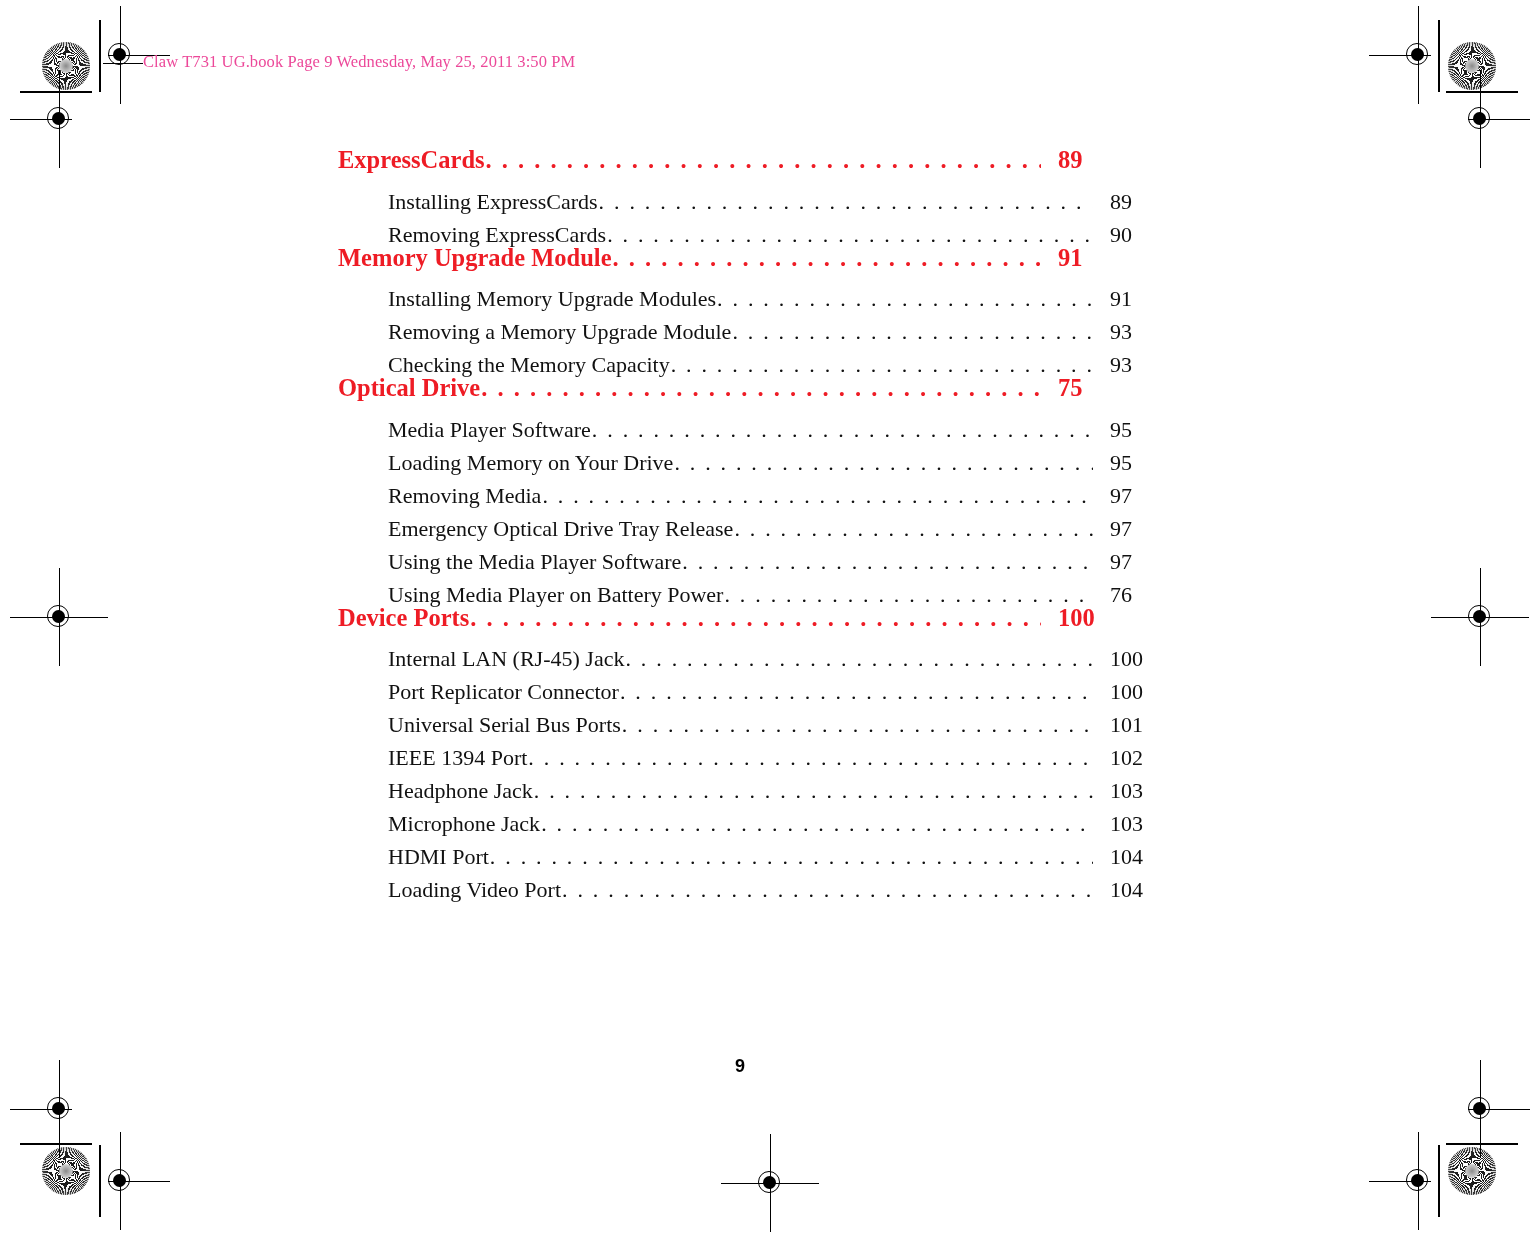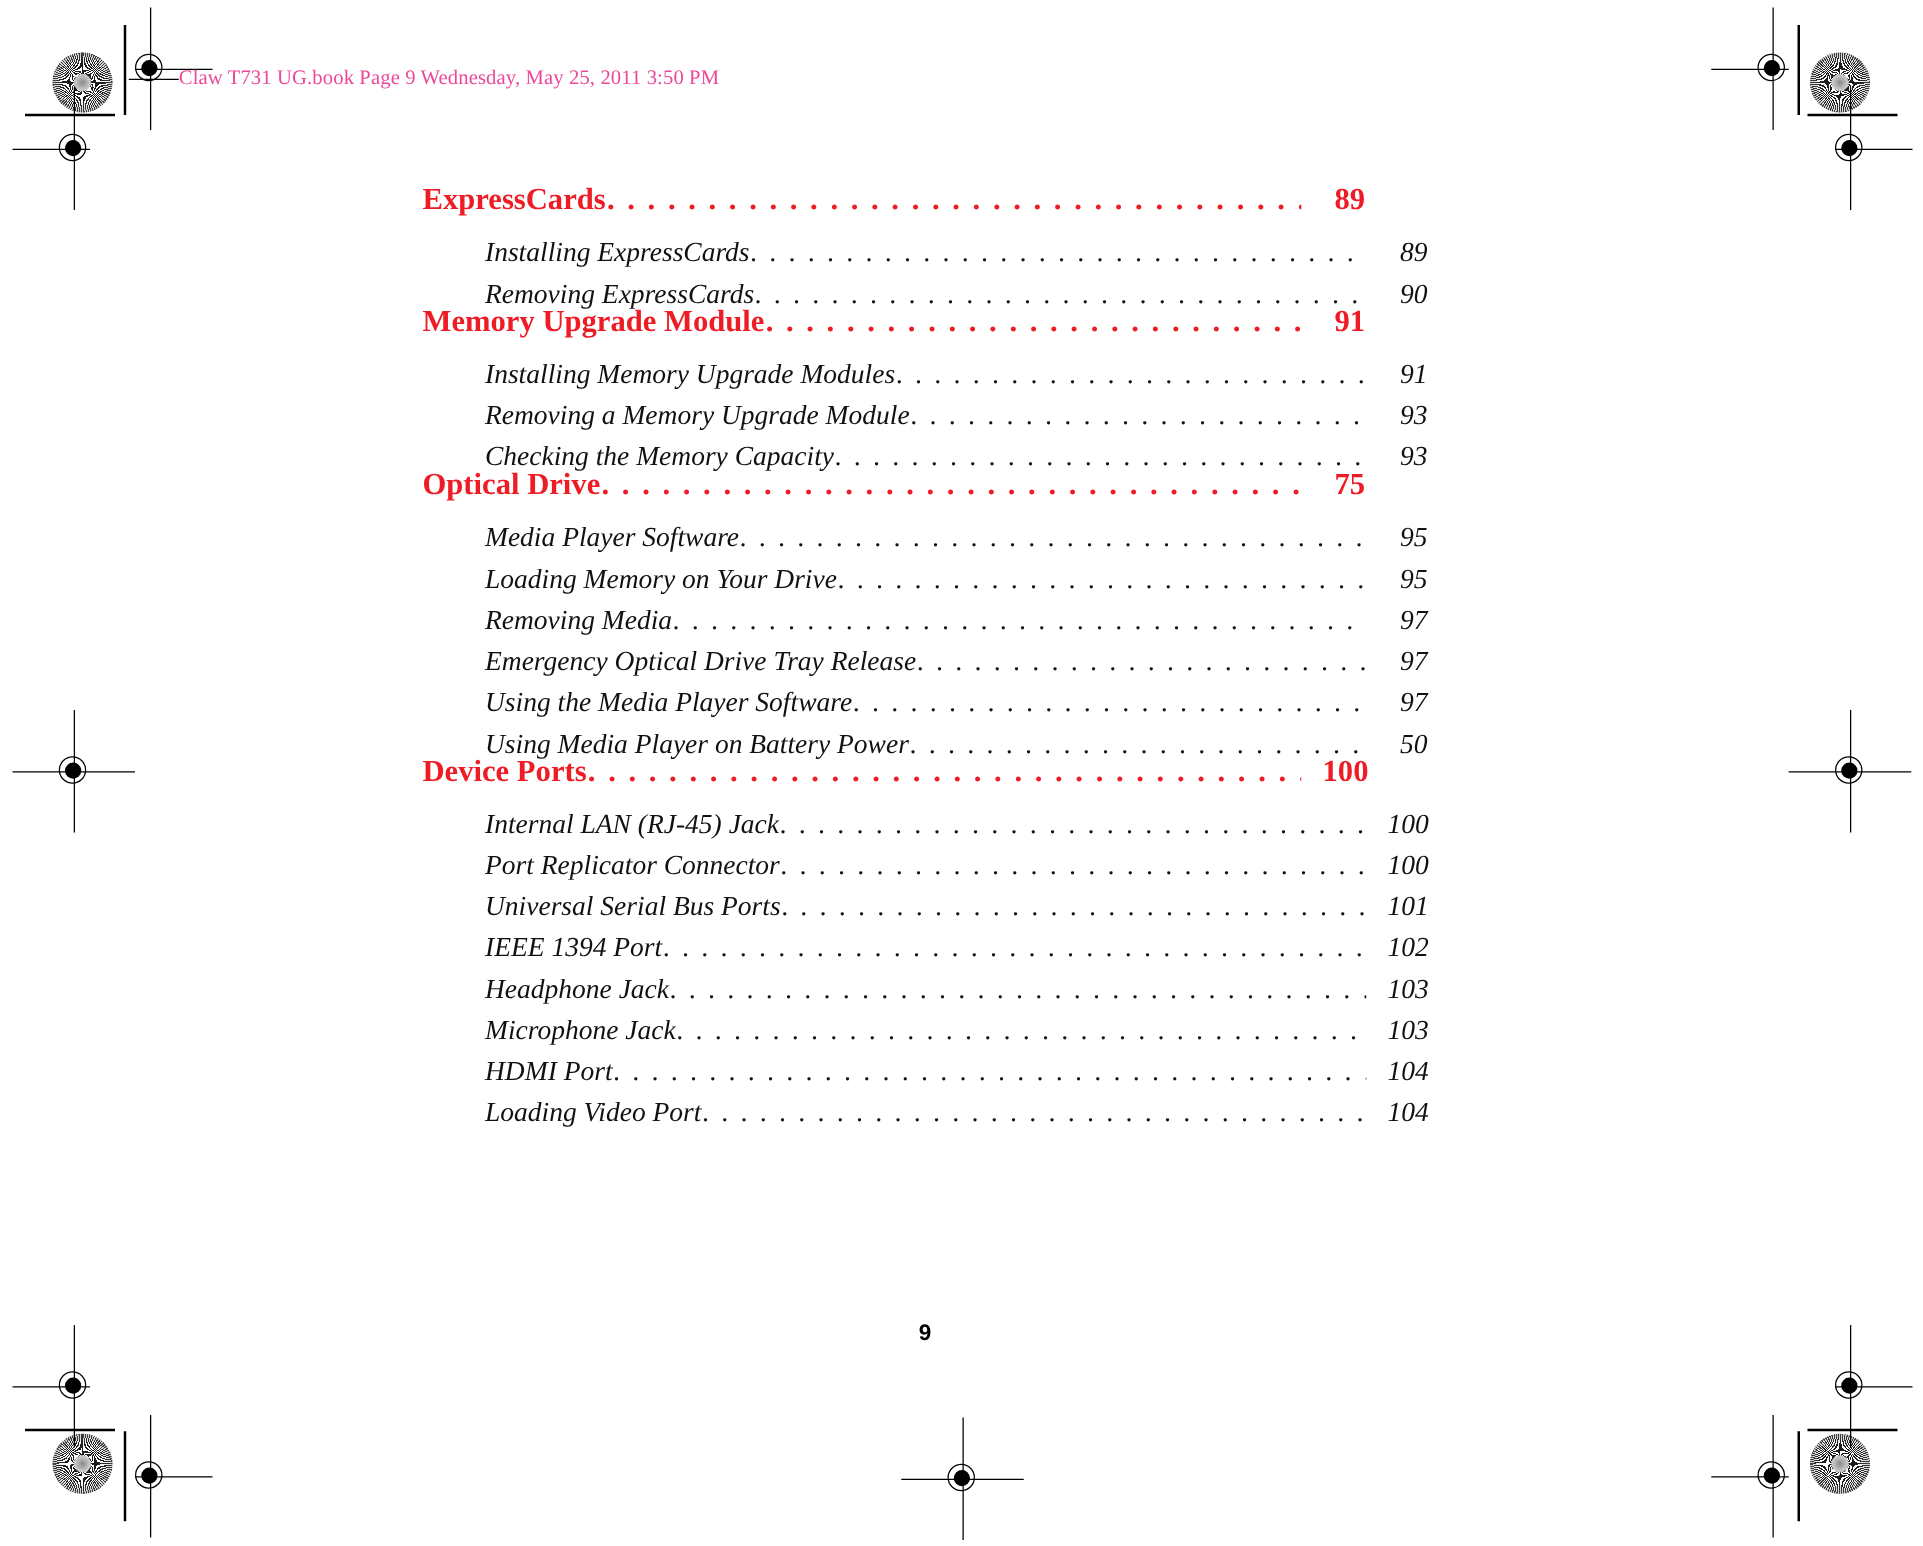--- a/index.html
+++ b/index.html
@@ -127,21 +127,21 @@
   .toc-row .label { white-space: nowrap; text-align: center; }
   .toc-row .leader {
     flex: 1 1 auto;
     overflow: hidden;
     white-space: nowrap;
     margin: 0 1px;
     min-width: 8px;
   }
   .toc-row .pageno {
     white-space: nowrap;
-    text-align: right;
+    text-align: left;
     margin-left: 16px;
   }
 
   
   .toc-head {
     font-weight: bold;
     color: #ee1c25;
     font-size: 24.5px;
     line-height: 1.0;
     margin-top: 24px;
@@ -150,21 +150,20 @@
   .toc-head .leader { font-size: 24.5px; letter-spacing: 2.0px; }
   .toc-head .pageno { min-width: 34px; }
 
   
   .toc-sub {
     font-size: 22px;
     line-height: 1.0;
     color: #111;
     margin-left: 50px;
     margin-top: 11px;
-    font-style: italic;
   }
   .toc-head + .toc-sub { margin-top: 18px; }
   .toc-sub .leader { font-size: 22px; letter-spacing: 2.2px; }
   .toc-sub .pageno { min-width: 32px; }
   .toc-group { margin-bottom: 0; }
 
   
   .folio {
     position: absolute;
     left: 735px;
@@ -340,21 +339,21 @@
       <span class="pageno">97</span>
     </div>
     <div class="toc-row toc-sub">
       <span class="label">Using the Media Player Software</span>
       <span class="leader">. . . . . . . . . . . . . . . . . . . . . . . . . . . . . . . . . . . . . . . . . . . . . . . . . . . . . . . . . . . . . . . . . . . . . . . . . . . . . . . . . . . . . . . . . . . . . . . . . . . . . . . . . . . . . . . . . . . . . .</span>
       <span class="pageno">97</span>
     </div>
     <div class="toc-row toc-sub">
       <span class="label">Using Media Player on Battery Power</span>
       <span class="leader">. . . . . . . . . . . . . . . . . . . . . . . . . . . . . . . . . . . . . . . . . . . . . . . . . . . . . . . . . . . . . . . . . . . . . . . . . . . . . . . . . . . . . . . . . . . . . . . . . . . . . . . . . . . . . . . . . . . . . .</span>
-      <span class="pageno">50</span>
+      <span class="pageno">76</span>
     </div>
   </div>
 
   <div class="toc-group">
     <div class="toc-row toc-head">
       <span class="label">Device Ports</span>
       <span class="leader">. . . . . . . . . . . . . . . . . . . . . . . . . . . . . . . . . . . . . . . . . . . . . . . . . . . . . . . . . . . . . . . . . . . . . . . . . . . . . . . . . . . . . . . . . . . . . . . . . . . . . . . . . . . . . . . . . . . . . .</span>
       <span class="pageno">100</span>
     </div>
     <div class="toc-row toc-sub">

